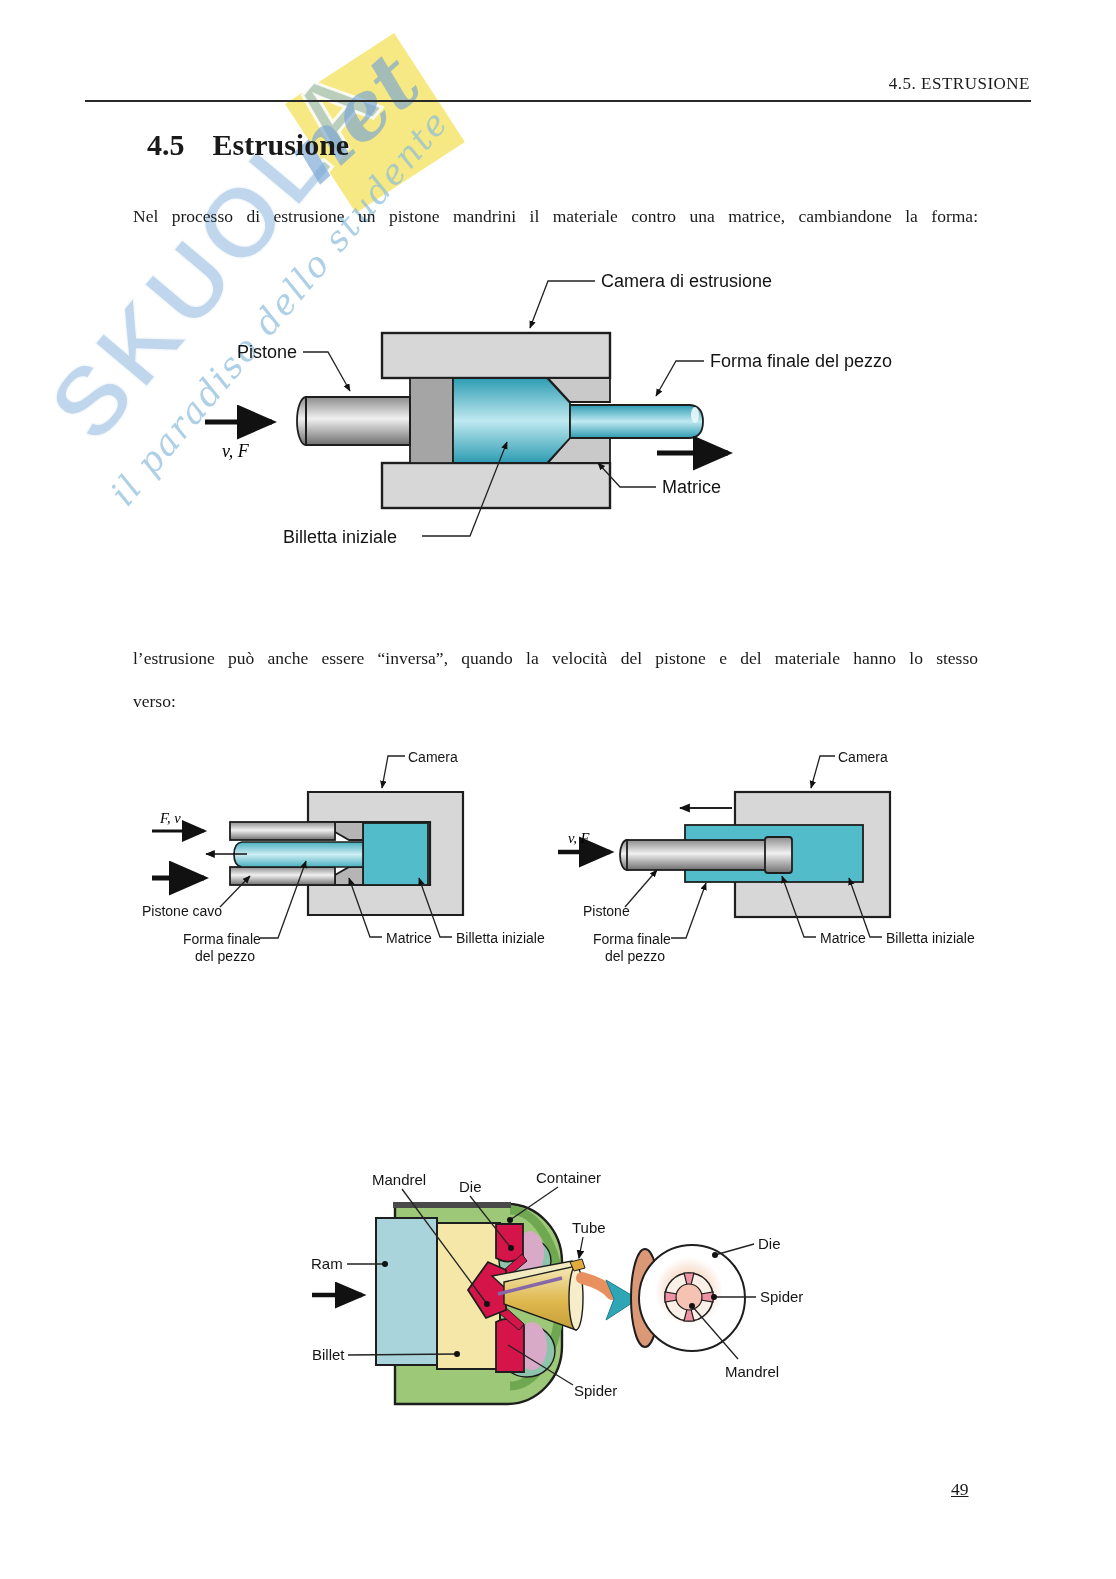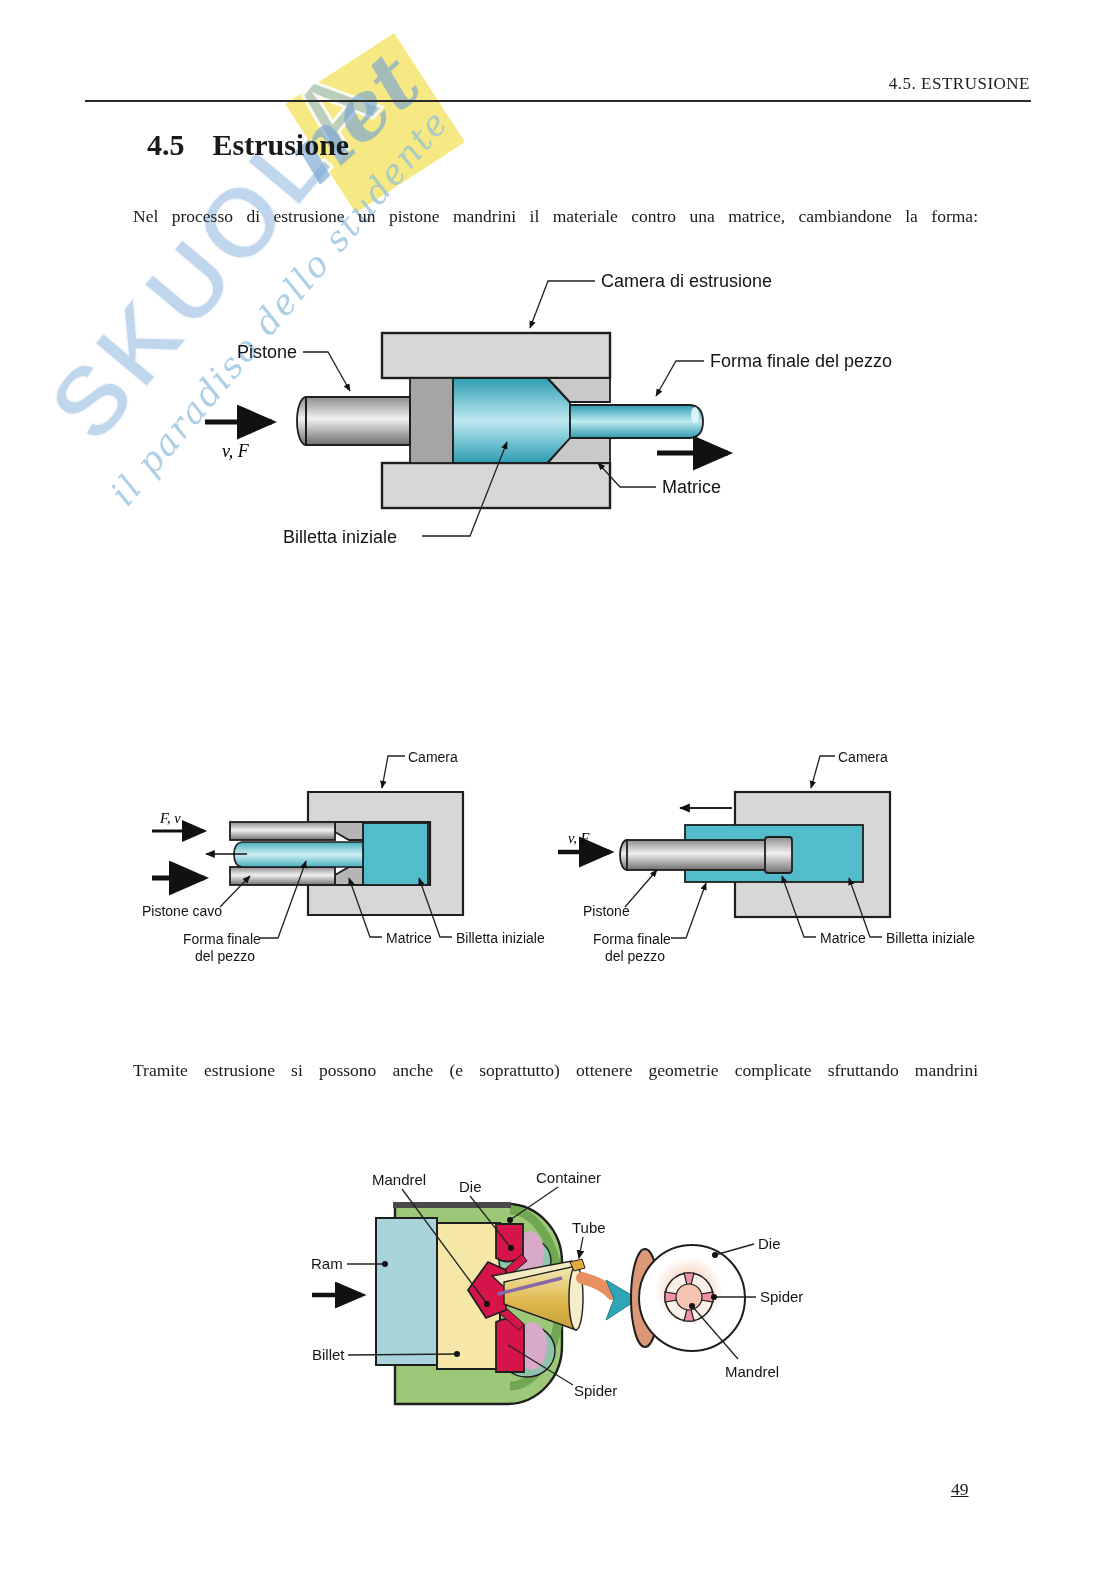--- a/index.html
+++ b/index.html
@@ -109,20 +109,22 @@
         <text x="421" y="32" class="flabel f18">Camera di estrusione</text>
         <text x="57" y="103" class="flabel f18">Pistone</text>
         <text x="530" y="112" class="flabel f18">Forma finale del pezzo</text>
         <text x="42" y="202" class="ital">v, F</text>
         <text x="482" y="238" class="flabel f18">Matrice</text>
         <text x="103" y="288" class="flabel f18">Billetta iniziale</text>
       </g>
     </svg>
 
     <div id="para2" class="para">
+      <div class="jline">l’estrusione può anche essere “inversa”, quando la velocità del pistone e del materiale hanno lo stesso</div>
+      <div class="lline">verso:</div>
     </div>
 
     <svg id="fig2" width="890" height="235" viewBox="0 0 890 235">
       <defs>
         <marker id="f2ah" markerWidth="9" markerHeight="8" refX="7" refY="3.5" orient="auto">
             <path d="M0,0 L8,3.5 L0,7 z" fill="#111"></path>
           </marker>
         <marker id="f2ahb" markerWidth="7" markerHeight="6" refX="5.5" refY="2.5" orient="auto">
             <path d="M0,0 L6,2.5 L0,5 z" fill="#111"></path>
           </marker>
@@ -184,21 +186,20 @@
         <text x="448" y="108" class="ital14">v, F</text>
         <text x="463" y="181" class="flabel f14">Pistone</text>
         <text x="473" y="209" class="flabel f14">Forma finale</text>
         <text x="485" y="226" class="flabel f14">del pezzo</text>
         <text x="700" y="208" class="flabel f14">Matrice</text>
         <text x="766" y="208" class="flabel f14">Billetta iniziale</text>
       </g>
     </svg>
 
     <div id="para3" class="para">
-      <div class="jline">Tramite estrusione si possono anche (e soprattutto) ottenere geometrie complicate sfruttando mandrini</div>
     </div>
 
     <svg id="fig3" width="530" height="250" viewBox="0 0 530 250">
       <defs>
         <marker id="f3ah" markerWidth="8" markerHeight="7" refX="6" refY="3" orient="auto">
             <path d="M0,0 L7,3 L0,6 z" fill="#111"></path>
           </marker>
         <linearGradient id="f3gold" x1="0" y1="0" x2="0" y2="1">
           <stop offset="0" stop-color="#f3e9b6"></stop>
             <stop offset="0.55" stop-color="#dfb84e"></stop>

